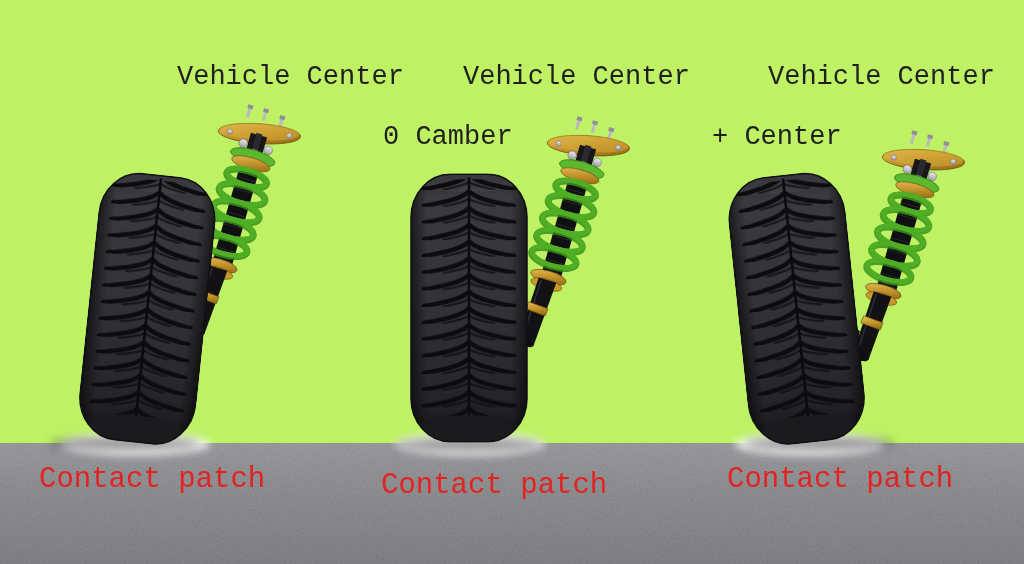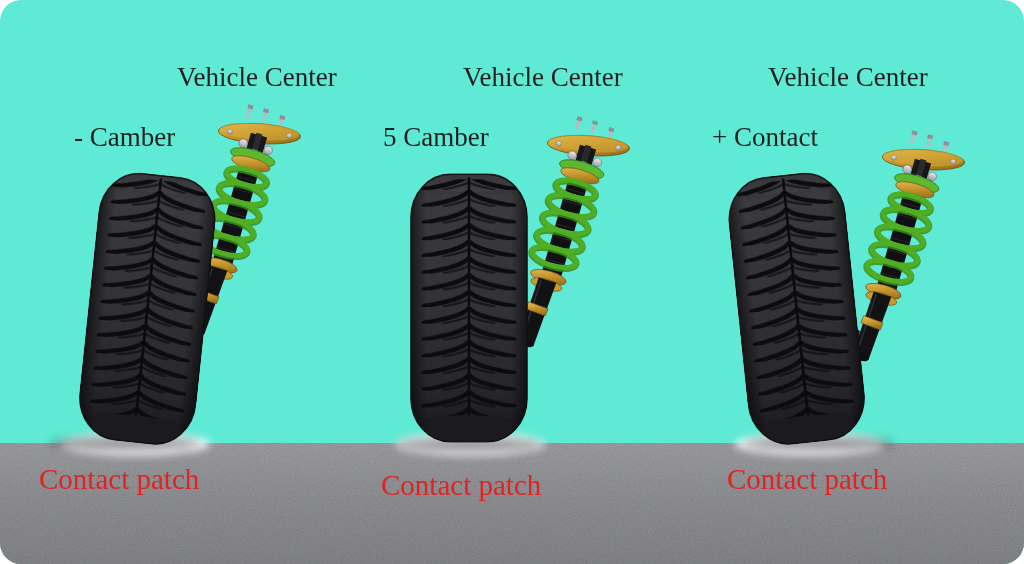--- a/index.html
+++ b/index.html
@@ -1,18 +1,18 @@
 <!DOCTYPE html>
 <html><head>
 <meta charset="utf-8">
 <style>
   html,body{margin:0;padding:0;background:#ffffff;}
   .stage{
     position:relative;width:1024px;height:564px;overflow:hidden;
-    background:#5eead4;font-family:Liberation Serif, serif;border-radius:21px;
+    background:#bef264;font-family:Liberation Mono, monospace;
   }
   
   .road{position:absolute;left:0;top:443px;width:1024px;height:121px;}
   
   .vc{position:absolute;top:62px;font-size:27px;color:#1f1f1f;white-space:nowrap;}
   #vc1{left:177px}#vc2{left:463px}#vc3{left:768px}
   .cam{position:absolute;top:122px;font-size:27px;color:#1f1f1f;white-space:nowrap;}
   #cam1{left:74px}#cam2{left:383px}#cam3{left:712px}
   .cp{position:absolute;font-size:29px;color:#e32222;white-space:nowrap;text-align:center;}
   #cp1{left:39px;top:463px}#cp2{left:381px;top:469px}#cp3{left:727px;top:463px}
@@ -194,21 +194,20 @@
       <use href="#tire" xlink:href="#tire"></use>
     </svg>
   <svg class="tire" id="t3" viewBox="0 0 120 274">
       <use href="#tire" xlink:href="#tire"></use>
     </svg>
 
   <div class="vc" id="vc1">Vehicle Center</div>
   <div class="vc" id="vc2">Vehicle Center</div>
   <div class="vc" id="vc3">Vehicle Center</div>
 
-  <div class="cam" id="cam1">- Camber</div>
-  <div class="cam" id="cam2">5 Camber</div>
-  <div class="cam" id="cam3">+ Contact</div>
+  <div class="cam" id="cam2">0 Camber</div>
+  <div class="cam" id="cam3">+ Center</div>
 
   <div class="cp" id="cp1">Contact patch</div>
   <div class="cp" id="cp2">Contact patch</div>
   <div class="cp" id="cp3">Contact patch</div>
 
 </div>
 
 </body></html>

